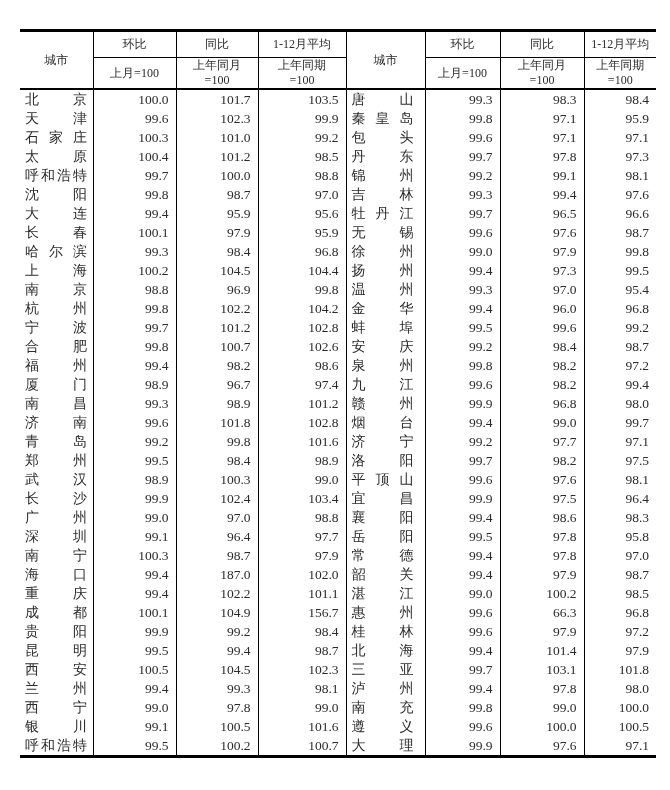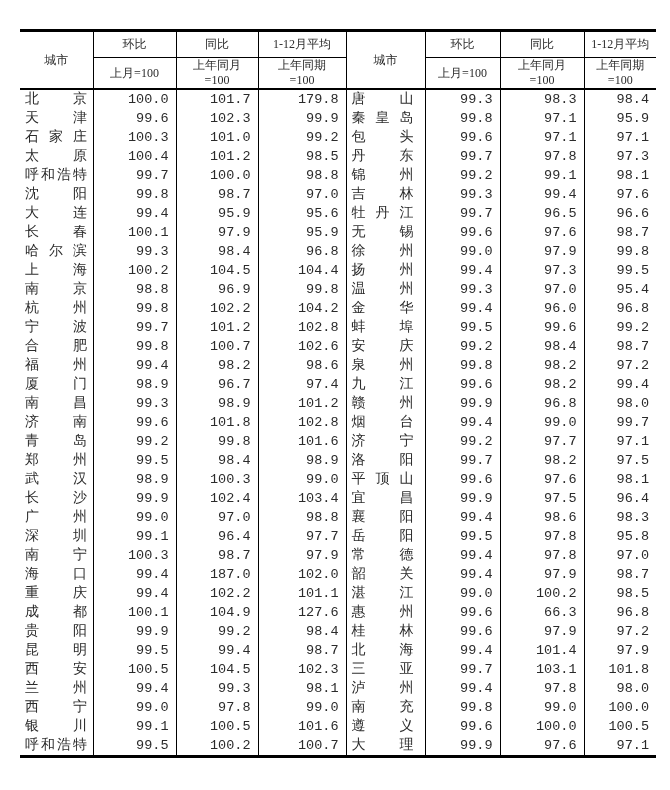--- a/index.html
+++ b/index.html
@@ -49,21 +49,21 @@
     text-align: center;
     vertical-align: middle;
     border-right: 1px solid var(--border);
   }
   thead tr th:last-child { border-right: none; }
   thead tr.h-top th { height: 27px; }
   thead tr.h-top th.subline { border-bottom: 1px solid var(--border); }
   thead th.hdr-bottom { border-bottom: 2px solid var(--border); }
   thead tr.h-bot th { height: 24px; line-height: 15px; }
 
-  tbody tr { height: 19px; font-family: Liberation Mono, monospace; }
+  tbody tr { height: 19px; }
   tbody td {
     border-right: 1px solid var(--border);
     font-size: 13.5px;
     line-height: 19px;
     vertical-align: middle;
     white-space: nowrap;
   }
   tbody td:last-child { border-right: none; }
   td.city { padding-left: 3px; }
   .cname {
@@ -110,21 +110,21 @@
         <th class="hdr-bottom">上月=100</th>
         <th class="hdr-bottom"><span>上年同月</span><br><span>=100</span></th>
         <th class="hdr-bottom"><span>上年同期</span><br><span>=100</span></th>
       </tr>
     </thead>
     <tbody>
         <tr>
           <td class="city"><span class="cname">北京</span></td>
           <td class="val">100.0</td>
           <td class="val">101.7</td>
-          <td class="val">179.8</td>
+          <td class="val">103.5</td>
           <td class="city"><span class="cname">唐山</span></td>
           <td class="val">99.3</td>
           <td class="val">98.3</td>
           <td class="val">98.4</td>
         </tr>
         <tr>
           <td class="city"><span class="cname">天津</span></td>
           <td class="val">99.6</td>
           <td class="val">102.3</td>
           <td class="val">99.9</td>
@@ -380,21 +380,21 @@
           <td class="val">101.1</td>
           <td class="city"><span class="cname">湛江</span></td>
           <td class="val">99.0</td>
           <td class="val">100.2</td>
           <td class="val">98.5</td>
         </tr>
         <tr>
           <td class="city"><span class="cname">成都</span></td>
           <td class="val">100.1</td>
           <td class="val">104.9</td>
-          <td class="val">127.6</td>
+          <td class="val">156.7</td>
           <td class="city"><span class="cname">惠州</span></td>
           <td class="val">99.6</td>
           <td class="val">66.3</td>
           <td class="val">96.8</td>
         </tr>
         <tr>
           <td class="city"><span class="cname">贵阳</span></td>
           <td class="val">99.9</td>
           <td class="val">99.2</td>
           <td class="val">98.4</td>

